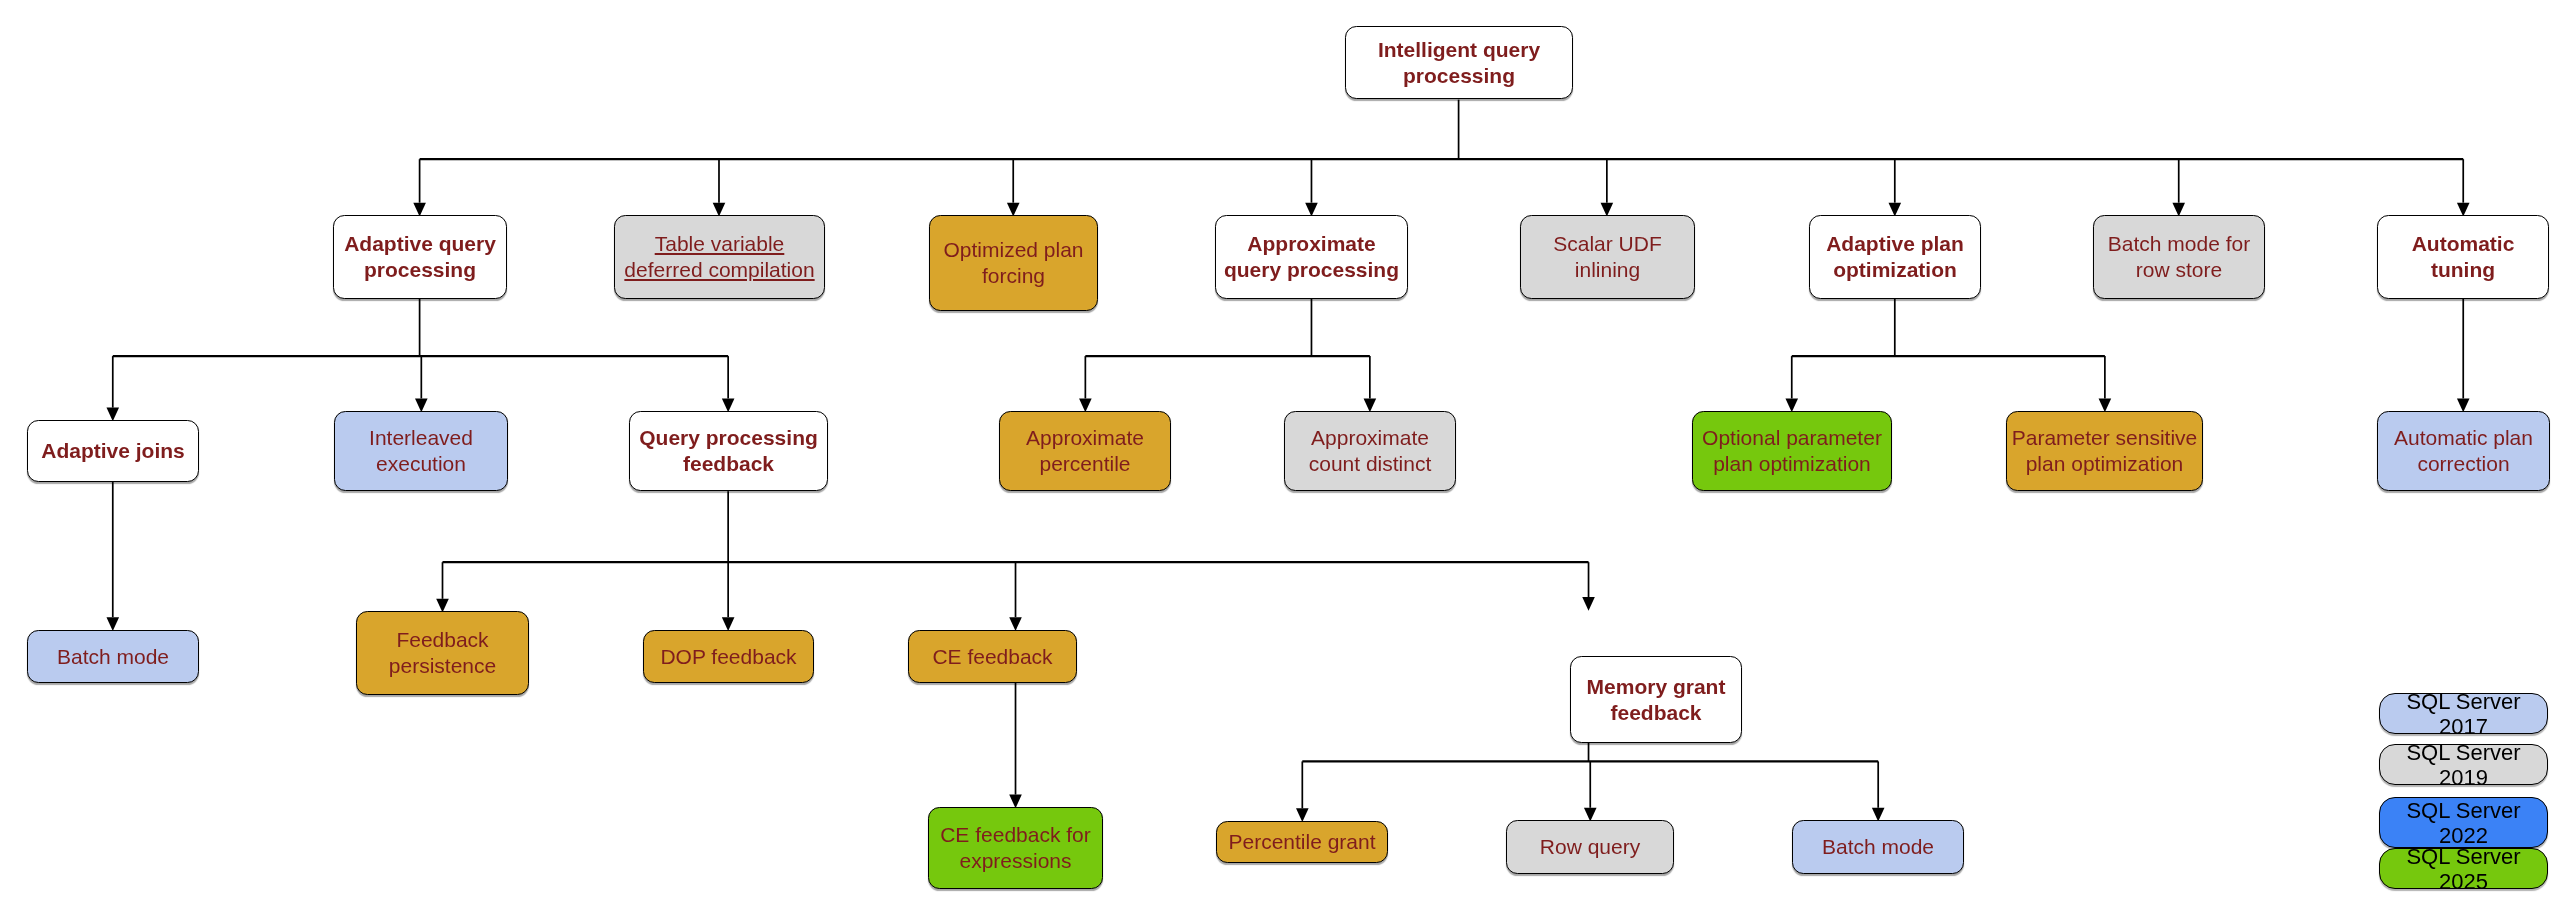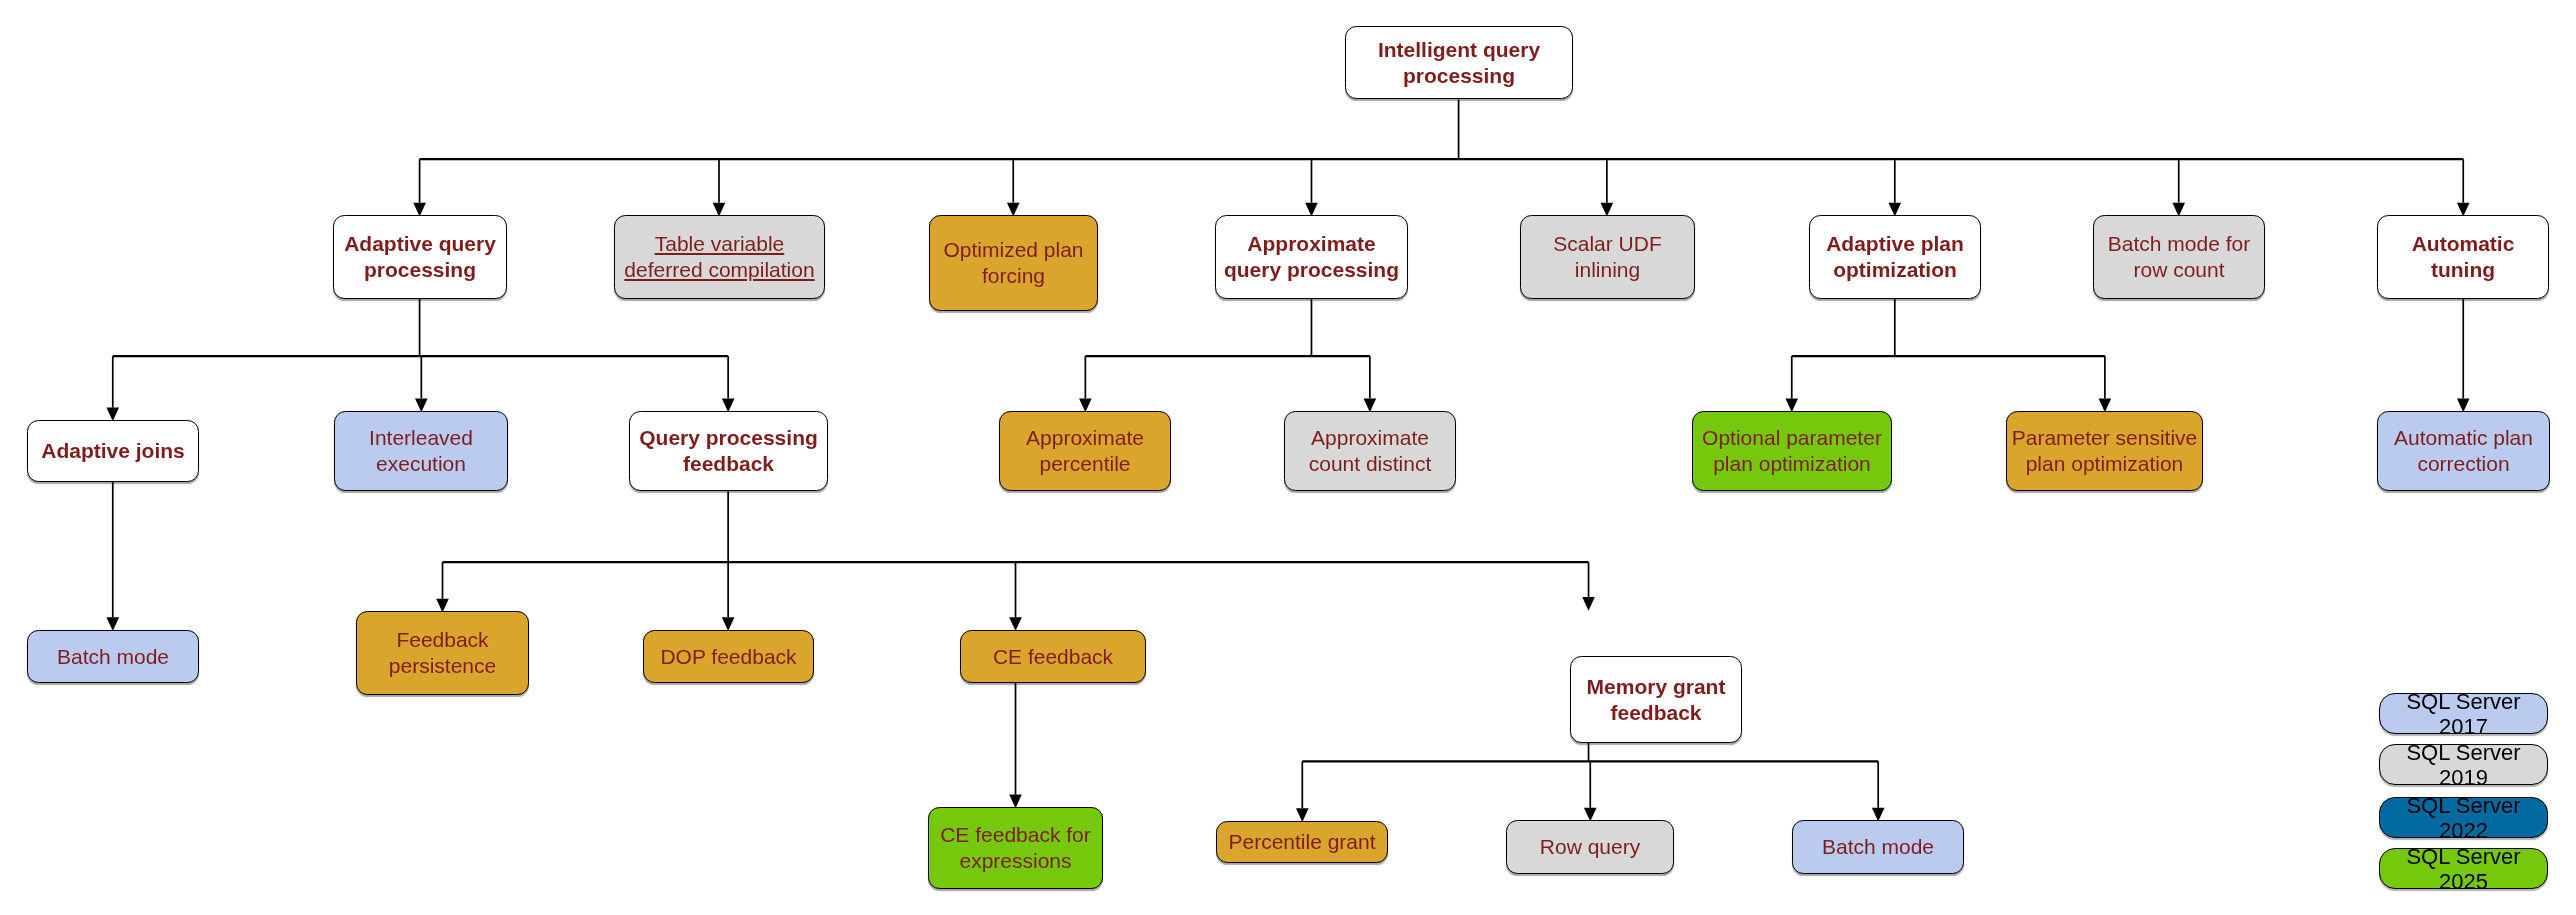--- a/index.html
+++ b/index.html
@@ -130,21 +130,21 @@
 deferred compilation</span></div>
       <div class="node" style="left: 929px; top: 215px; width: 169px; height: 96px; background-color: rgb(217, 165, 44);"><span>Optimized plan
 forcing</span></div>
       <div class="node bold" style="left: 1215px; top: 215px; width: 193px; height: 84px; background-color: rgb(255, 255, 255);"><span>Approximate
 query processing</span></div>
       <div class="node" style="left: 1520px; top: 215px; width: 175px; height: 84px; background-color: rgb(216, 216, 216);"><span>Scalar UDF
 inlining</span></div>
       <div class="node bold" style="left: 1809px; top: 215px; width: 172px; height: 84px; background-color: rgb(255, 255, 255);"><span>Adaptive plan
 optimization</span></div>
       <div class="node" style="left: 2093px; top: 215px; width: 172px; height: 84px; background-color: rgb(216, 216, 216);"><span>Batch mode for
-row count</span></div>
+row store</span></div>
       <div class="node bold" style="left: 2377px; top: 215px; width: 172px; height: 84px; background-color: rgb(255, 255, 255);"><span>Automatic
 tuning</span></div>
       <div class="node bold" style="left: 27px; top: 420px; width: 172px; height: 62px; background-color: rgb(255, 255, 255);"><span>Adaptive joins</span></div>
       <div class="node" style="left: 334px; top: 411px; width: 174px; height: 80px; background-color: rgb(186, 203, 239);"><span>Interleaved
 execution</span></div>
       <div class="node bold" style="left: 629px; top: 411px; width: 199px; height: 80px; background-color: rgb(255, 255, 255);"><span>Query processing
 feedback</span></div>
       <div class="node" style="left: 999px; top: 411px; width: 172px; height: 80px; background-color: rgb(217, 165, 44);"><span>Approximate
 percentile</span></div>
       <div class="node" style="left: 1284px; top: 411px; width: 172px; height: 80px; background-color: rgb(216, 216, 216);"><span>Approximate
@@ -152,37 +152,37 @@
       <div class="node" style="left: 1692px; top: 411px; width: 200px; height: 80px; background-color: rgb(118, 200, 13);"><span>Optional parameter
 plan optimization</span></div>
       <div class="node" style="left: 2006px; top: 411px; width: 197px; height: 80px; background-color: rgb(217, 165, 44);"><span>Parameter sensitive
 plan optimization</span></div>
       <div class="node" style="left: 2377px; top: 411px; width: 173px; height: 80px; background-color: rgb(186, 203, 239);"><span>Automatic plan
 correction</span></div>
       <div class="node" style="left: 27px; top: 630px; width: 172px; height: 53px; background-color: rgb(186, 203, 239);"><span>Batch mode</span></div>
       <div class="node" style="left: 356px; top: 611px; width: 173px; height: 84px; background-color: rgb(217, 165, 44);"><span>Feedback
 persistence</span></div>
       <div class="node" style="left: 643px; top: 630px; width: 171px; height: 53px; background-color: rgb(217, 165, 44);"><span>DOP feedback</span></div>
-      <div class="node" style="left: 960px; top: 630px; width: 186px; height: 53px; background-color: rgb(217, 165, 44);"><span>CE feedback</span></div>
+      <div class="node" style="left: 908px; top: 630px; width: 169px; height: 53px; background-color: rgb(217, 165, 44);"><span>CE feedback</span></div>
       <div class="node bold" style="left: 1570px; top: 610px; width: 172px; height: 87px; background-color: rgb(255, 255, 255); margin-top: 46px;"><span>Memory grant
 feedback</span></div>
       <div class="node" style="left: 928px; top: 807px; width: 175px; height: 82px; background-color: rgb(118, 200, 13);"><span>CE feedback for
 expressions</span></div>
       <div class="node" style="left: 1216px; top: 821px; width: 172px; height: 42px; background-color: rgb(217, 165, 44);"><span>Percentile grant</span></div>
       <div class="node" style="left: 1506px; top: 820px; width: 168px; height: 54px; background-color: rgb(216, 216, 216);"><span>Row query</span></div>
       <div class="node" style="left: 1792px; top: 820px; width: 172px; height: 54px; background-color: rgb(186, 203, 239);"><span>Batch mode</span></div>
     </div>
   <div id="legend">
       <div class="legend-pill" style="left: 2379px; top: 693px; width: 169px; height: 41px; background-color: rgb(186, 203, 239);">
         <span>SQL Server 2017</span>
       </div>
       <div class="legend-pill" style="left: 2379px; top: 744px; width: 169px; height: 41px; background-color: rgb(216, 216, 216);">
         <span>SQL Server 2019</span>
       </div>
-      <div class="legend-pill" style="left: 2379px; top: 797px; width: 169px; height: 41px; background-color: #0369a1;">
+      <div class="legend-pill" style="left: 2379px; top: 797px; width: 169px; height: 51px; background-color: #3b82f6;">
         <span>SQL Server 2022</span>
       </div>
       <div class="legend-pill" style="left: 2379px; top: 848px; width: 169px; height: 41px; background-color: rgb(118, 200, 13);">
         <span>SQL Server 2025</span>
       </div>
     </div>
 </div>
 
 
 </body></html>

